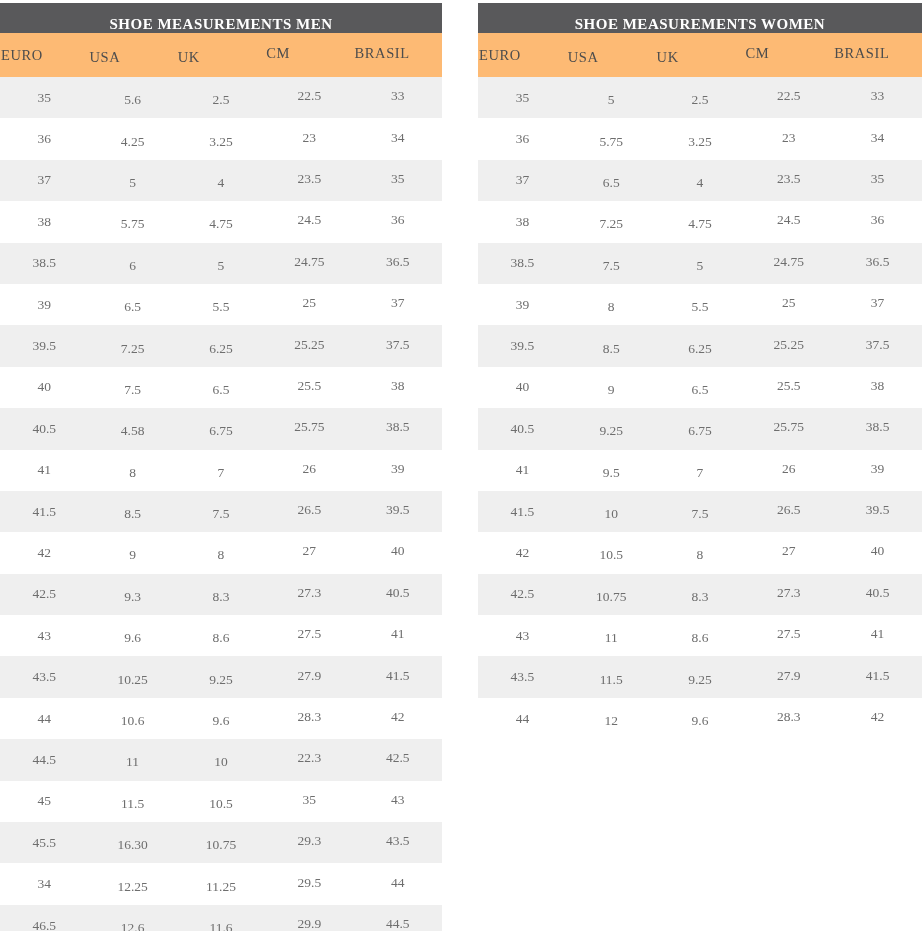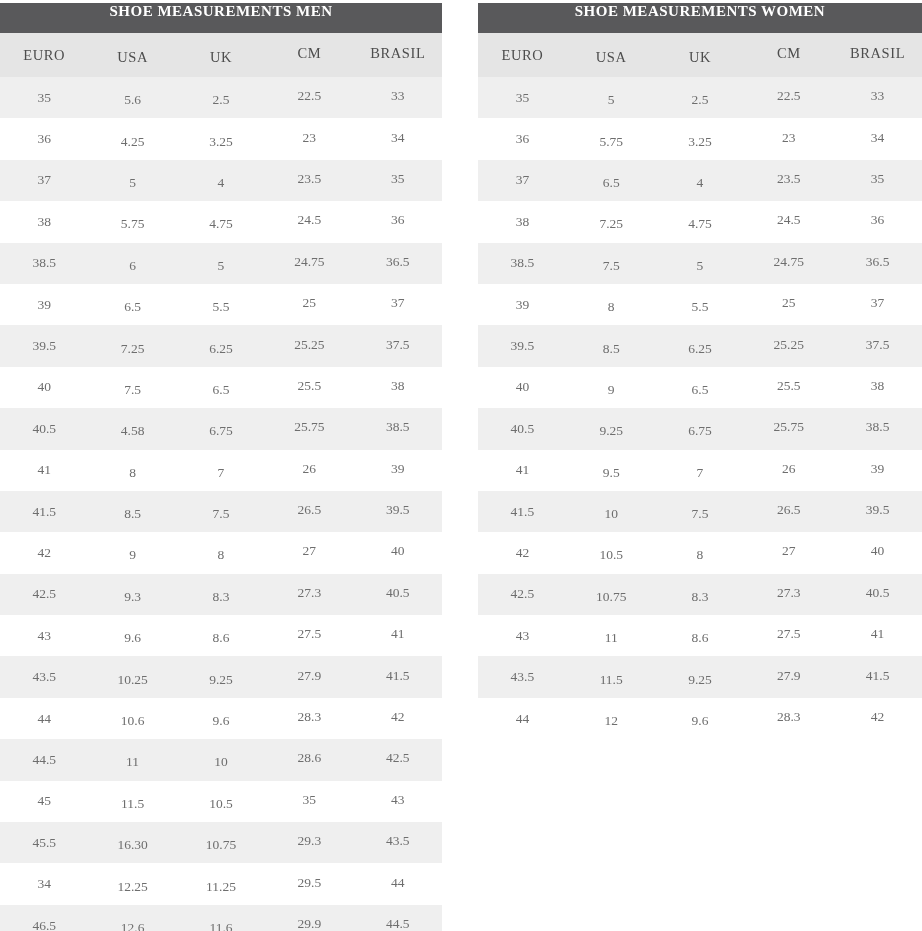--- a/index.html
+++ b/index.html
@@ -23,39 +23,39 @@
   .size-table.women { width: 444px; }
 
   .title-bar {
     height: 30px;
     background: var(--title_bar_bg, #59595b);
     color: var(--title_text, #ffffff);
     font-size: 15px;
     font-weight: bold;
     letter-spacing: 0.5px;
     display: flex;
-    align-items: flex-start;
+    align-items: flex-end;
     justify-content: center;
     white-space: nowrap;
   }
 
   table {
     width: 100%;
     border-collapse: collapse;
     table-layout: fixed;
   }
   thead th {
     height: 37px;
     font-weight: normal;
     font-size: 14.5px;
     letter-spacing: 0.6px;
     color: var(--header_text, #4d4d4d);
-    text-align: center;
+    text-align: left;
     vertical-align: middle;
-    background: #e5e5e5;
+    background: #fdba74;
   }
   tbody td {
     height: 34.4px;
     font-size: 13.5px;
     color: var(--cell_text, #6e6e6e);
     text-align: center;
     vertical-align: middle;
   }
   tbody tr:nth-child(odd) td { background: var(--stripe_bg, #efefef); }
   tbody tr:nth-child(even) td { background: #ffffff; }
@@ -193,21 +193,21 @@
             <td class="col-0">44</td>
             <td class="col-1">10.6</td>
             <td class="col-2">9.6</td>
             <td class="col-3">28.3</td>
             <td class="col-4">42</td>
           </tr>
           <tr>
             <td class="col-0">44.5</td>
             <td class="col-1">11</td>
             <td class="col-2">10</td>
-            <td class="col-3">28.6</td>
+            <td class="col-3">22.3</td>
             <td class="col-4">42.5</td>
           </tr>
           <tr>
             <td class="col-0">45</td>
             <td class="col-1">11.5</td>
             <td class="col-2">10.5</td>
             <td class="col-3">35</td>
             <td class="col-4">43</td>
           </tr>
           <tr>

